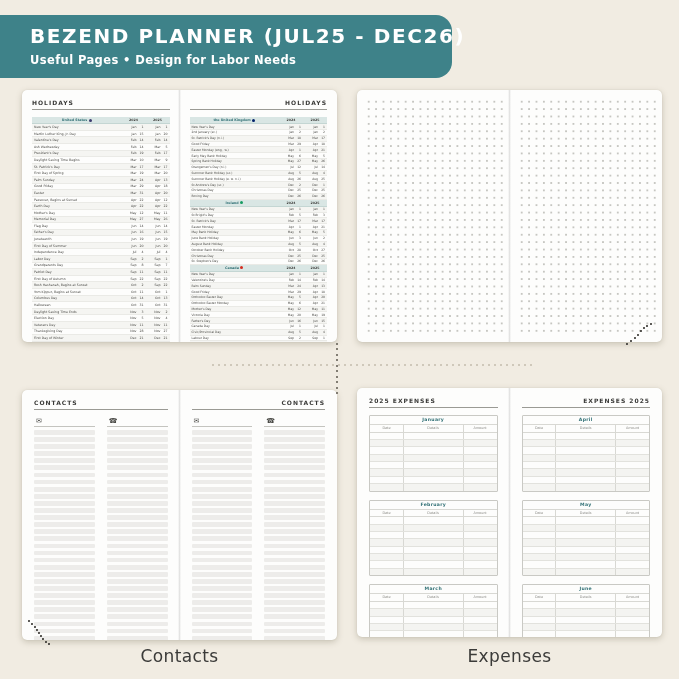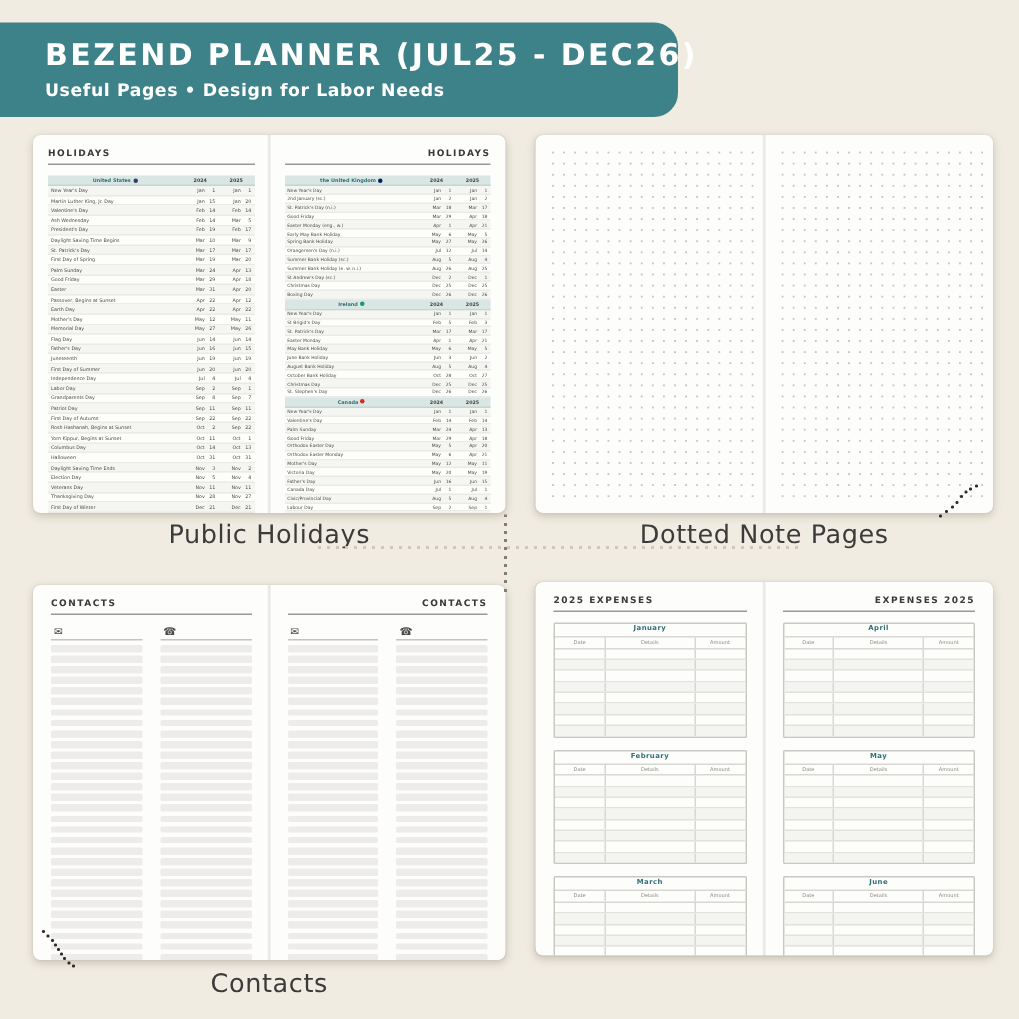--- a/index.html
+++ b/index.html
@@ -1054,23 +1054,22 @@
               <div class="x-cell x-c0"></div>
               <div class="x-cell x-c1"></div>
               <div class="x-cell x-c2"></div>
             </div>
           </div>
         </div>
     </div>
     <div class="spine"></div>
   </div>
 
-  <div class="caption cap-tl">Public Holidays</div>
-  <div class="caption cap-tr">Dotted Note Pages</div>
   <div class="caption cap-bl">Contacts</div>
+  <div class="caption cap-br">Expenses</div>
 
   <div class="divider-v"></div>
   <div class="divider-h"></div>
 
 <div class="corner-dot" style="left: 626px; top: 343px;"></div>
     <div class="corner-dot" style="left: 630px; top: 340px;"></div>
     <div class="corner-dot" style="left: 634px; top: 337px;"></div>
     <div class="corner-dot" style="left: 637px; top: 334px;"></div>
     <div class="corner-dot" style="left: 640px; top: 330px;"></div>
     <div class="corner-dot" style="left: 643px; top: 327px;"></div>

